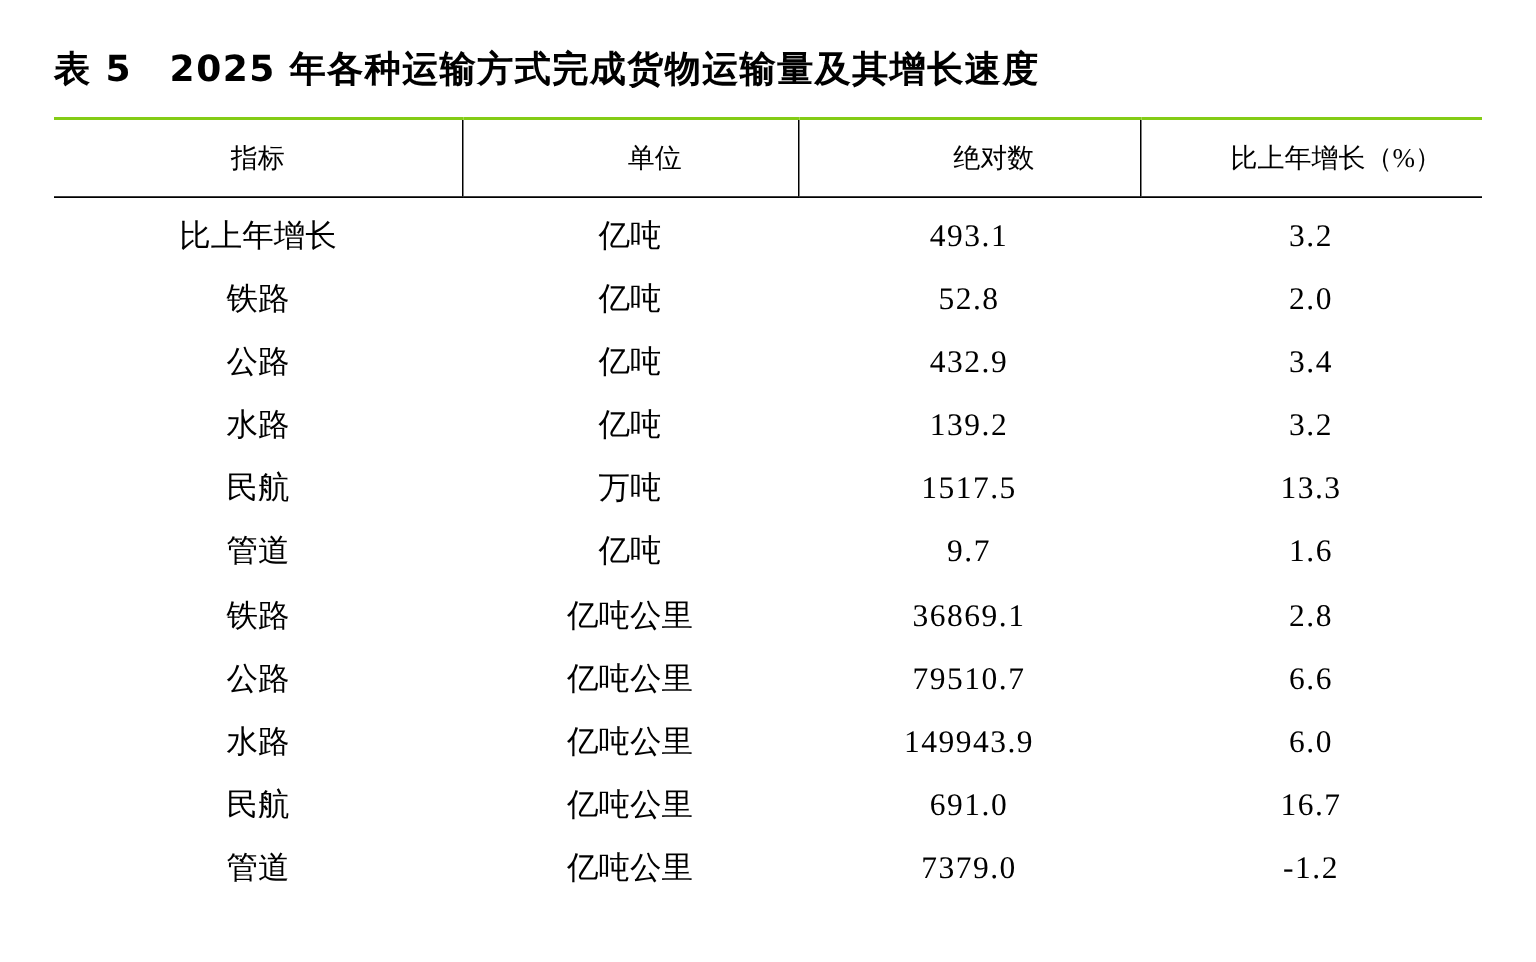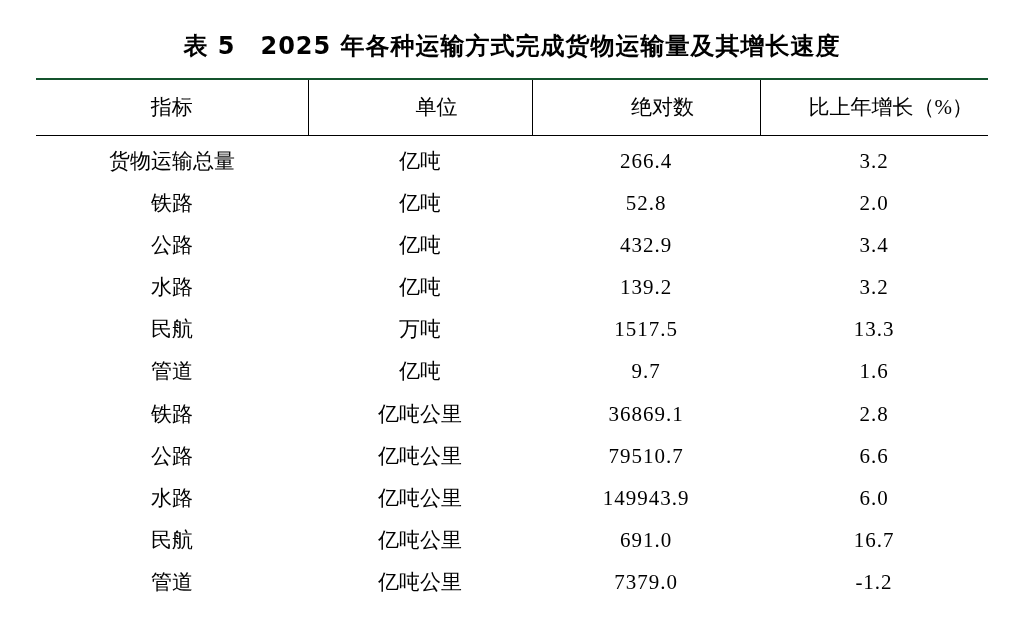--- a/index.html
+++ b/index.html
@@ -15,21 +15,21 @@
     overflow: hidden;
   }
   .page {
     width: 1024px;
     height: 641px;
     position: relative;
     box-sizing: border-box;
     padding: 0 36px;
   }
   .table-title {
-    text-align: center;
+    text-align: left;
     font-family: "DejaVu Sans", "Liberation Sans", sans-serif;
     font-size: 24px;
     font-weight: bold;
     letter-spacing: 1px;
     padding-top: 30px;
     padding-bottom: 16px;
     white-space: nowrap;
   }
   table.stats {
     width: 952px;
@@ -38,23 +38,23 @@
     font-size: 20px;
   }
   table.stats col.c-indicator { width: 272px; }
   table.stats col.c-unit      { width: 224px; }
   table.stats col.c-abs       { width: 228px; }
   table.stats col.c-growth    { width: 228px; }
 
   table.stats thead th {
     font-weight: normal;
     padding: 13px 0 14px 0;
-    border-top: 2px solid #14532d;
+    border-top: 2px solid #84cc16;
     border-bottom: 1px solid #000;
-    font-size: 21px;
+    font-size: 18px;
   }
   table.stats thead th.sep {
     border-left: 1px solid #000;
     padding-left: 33px;
   }
   table.stats tbody td {
     text-align: center;
     padding: 10px 0 9px 0;
     font-size: 21px;
     line-height: 1.1;
@@ -87,23 +87,23 @@
     <thead>
       <tr>
         <th>指标</th>
         <th class="sep">单位</th>
         <th class="sep">绝对数</th>
         <th class="sep">比上年增长（%）</th>
       </tr>
     </thead>
     <tbody>
       <tr>
-        <td>货物运输总量</td>
+        <td>比上年增长</td>
         <td>亿吨</td>
-        <td class="num">266.4</td>
+        <td class="num">493.1</td>
         <td class="num">3.2</td>
       </tr>
       <tr>
         <td>铁路</td>
         <td>亿吨</td>
         <td class="num">52.8</td>
         <td class="num">2.0</td>
       </tr>
       <tr>
         <td>公路</td>

